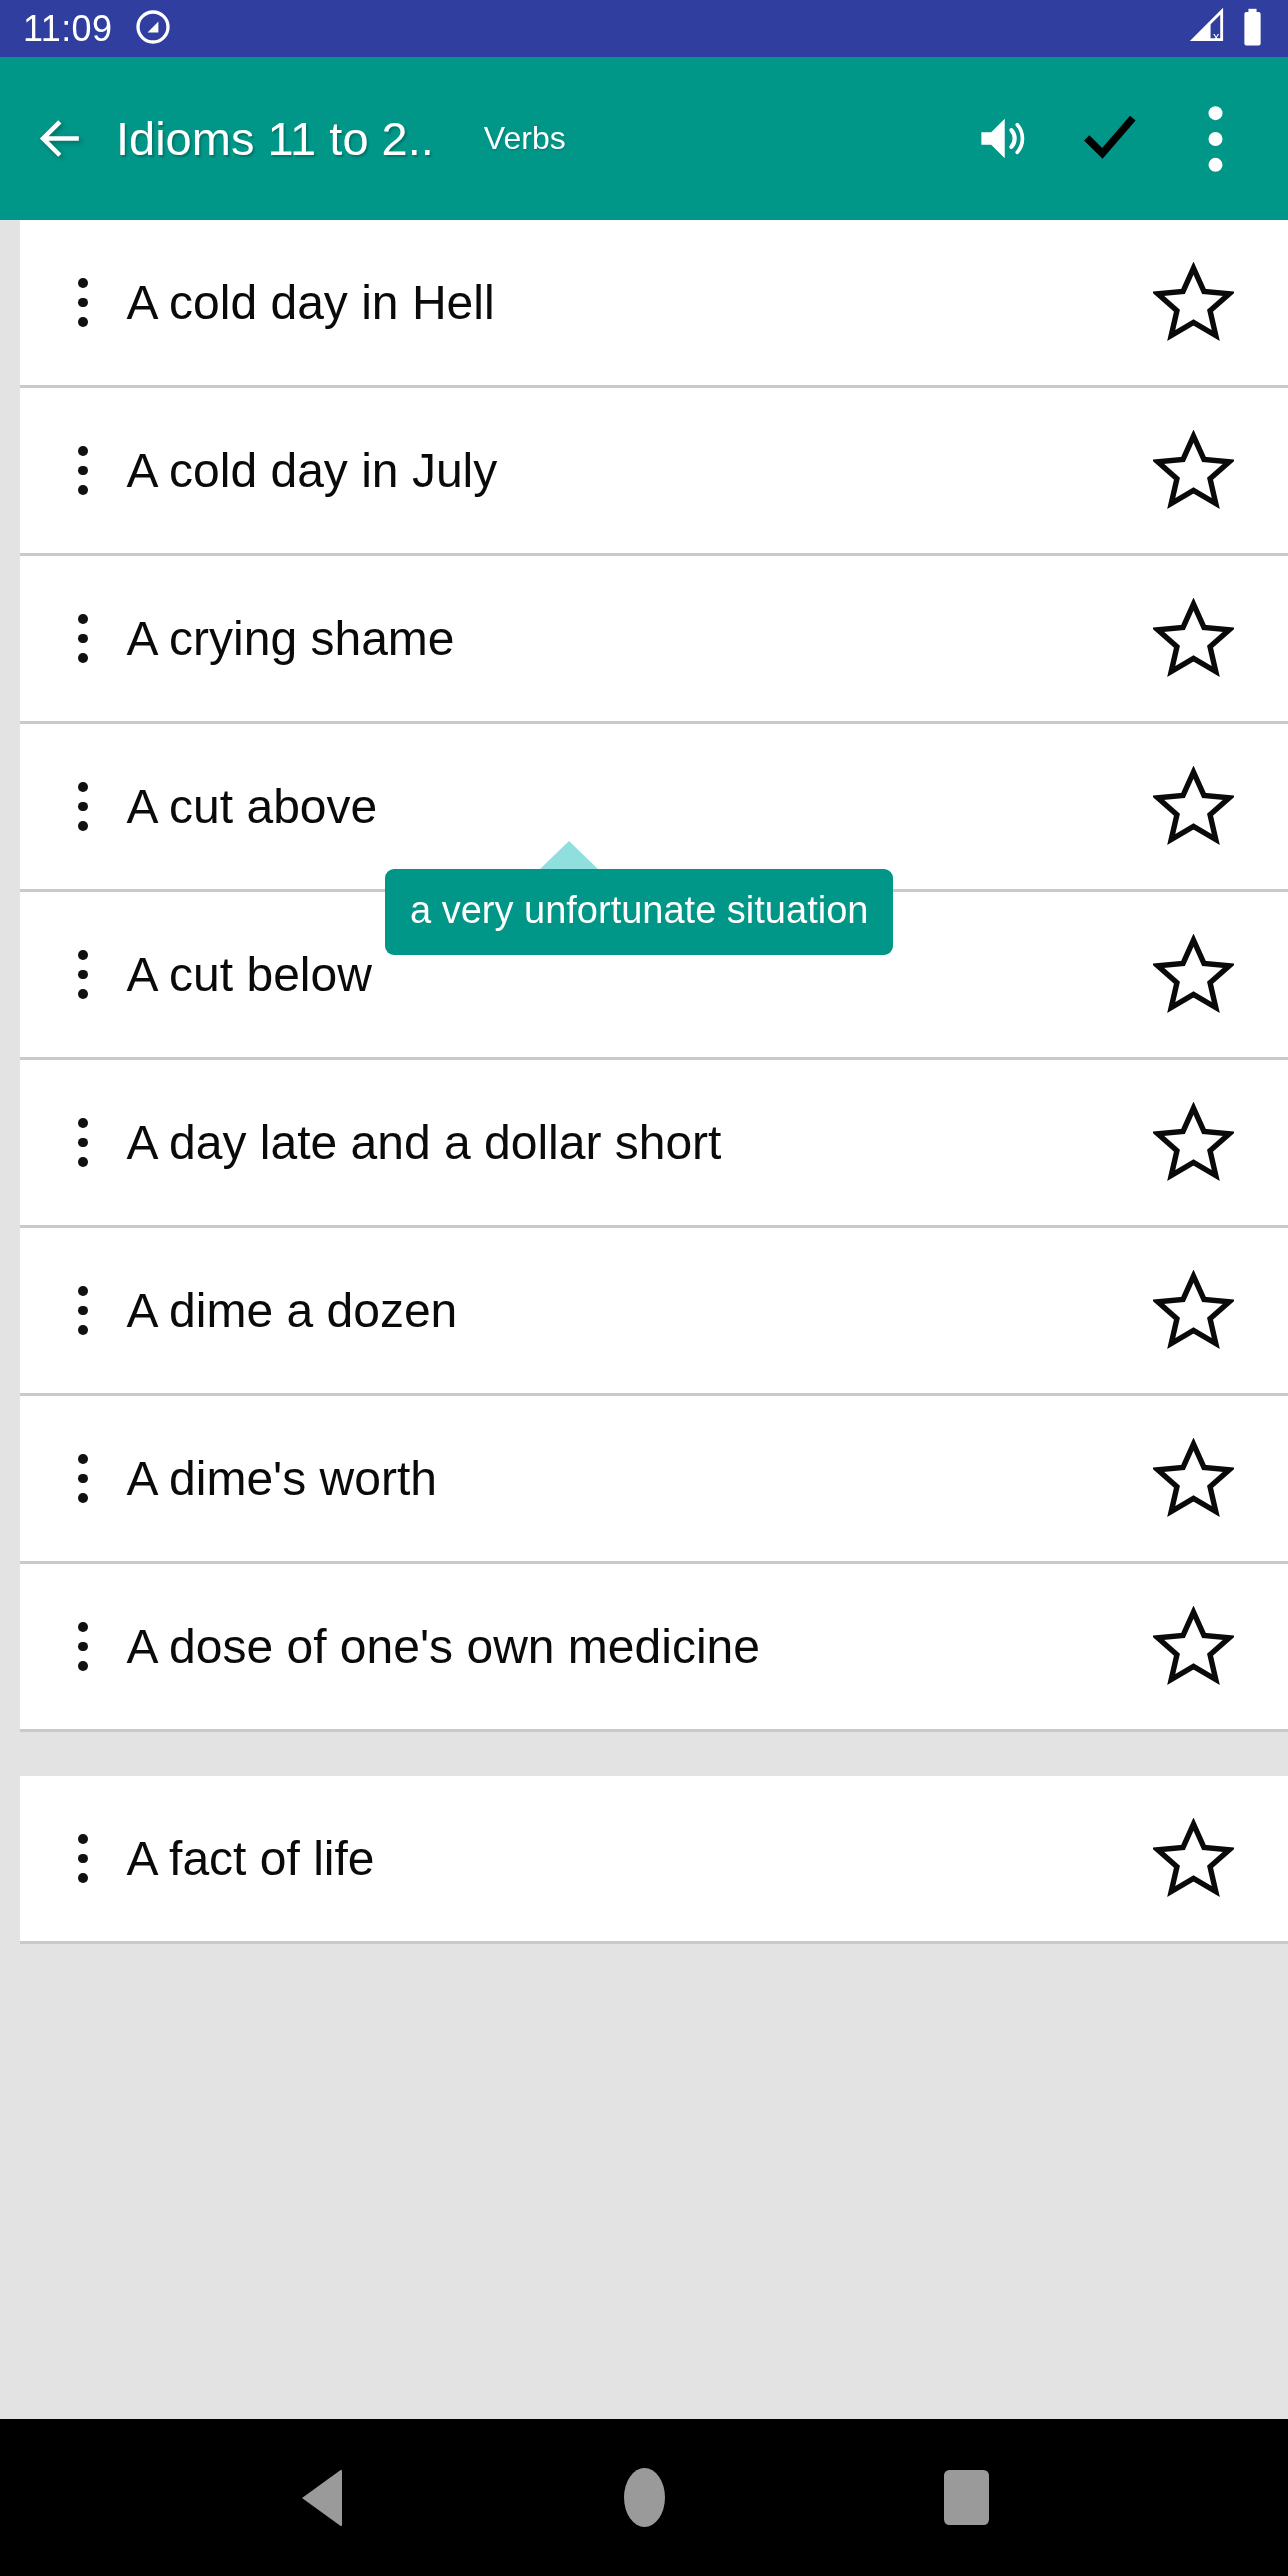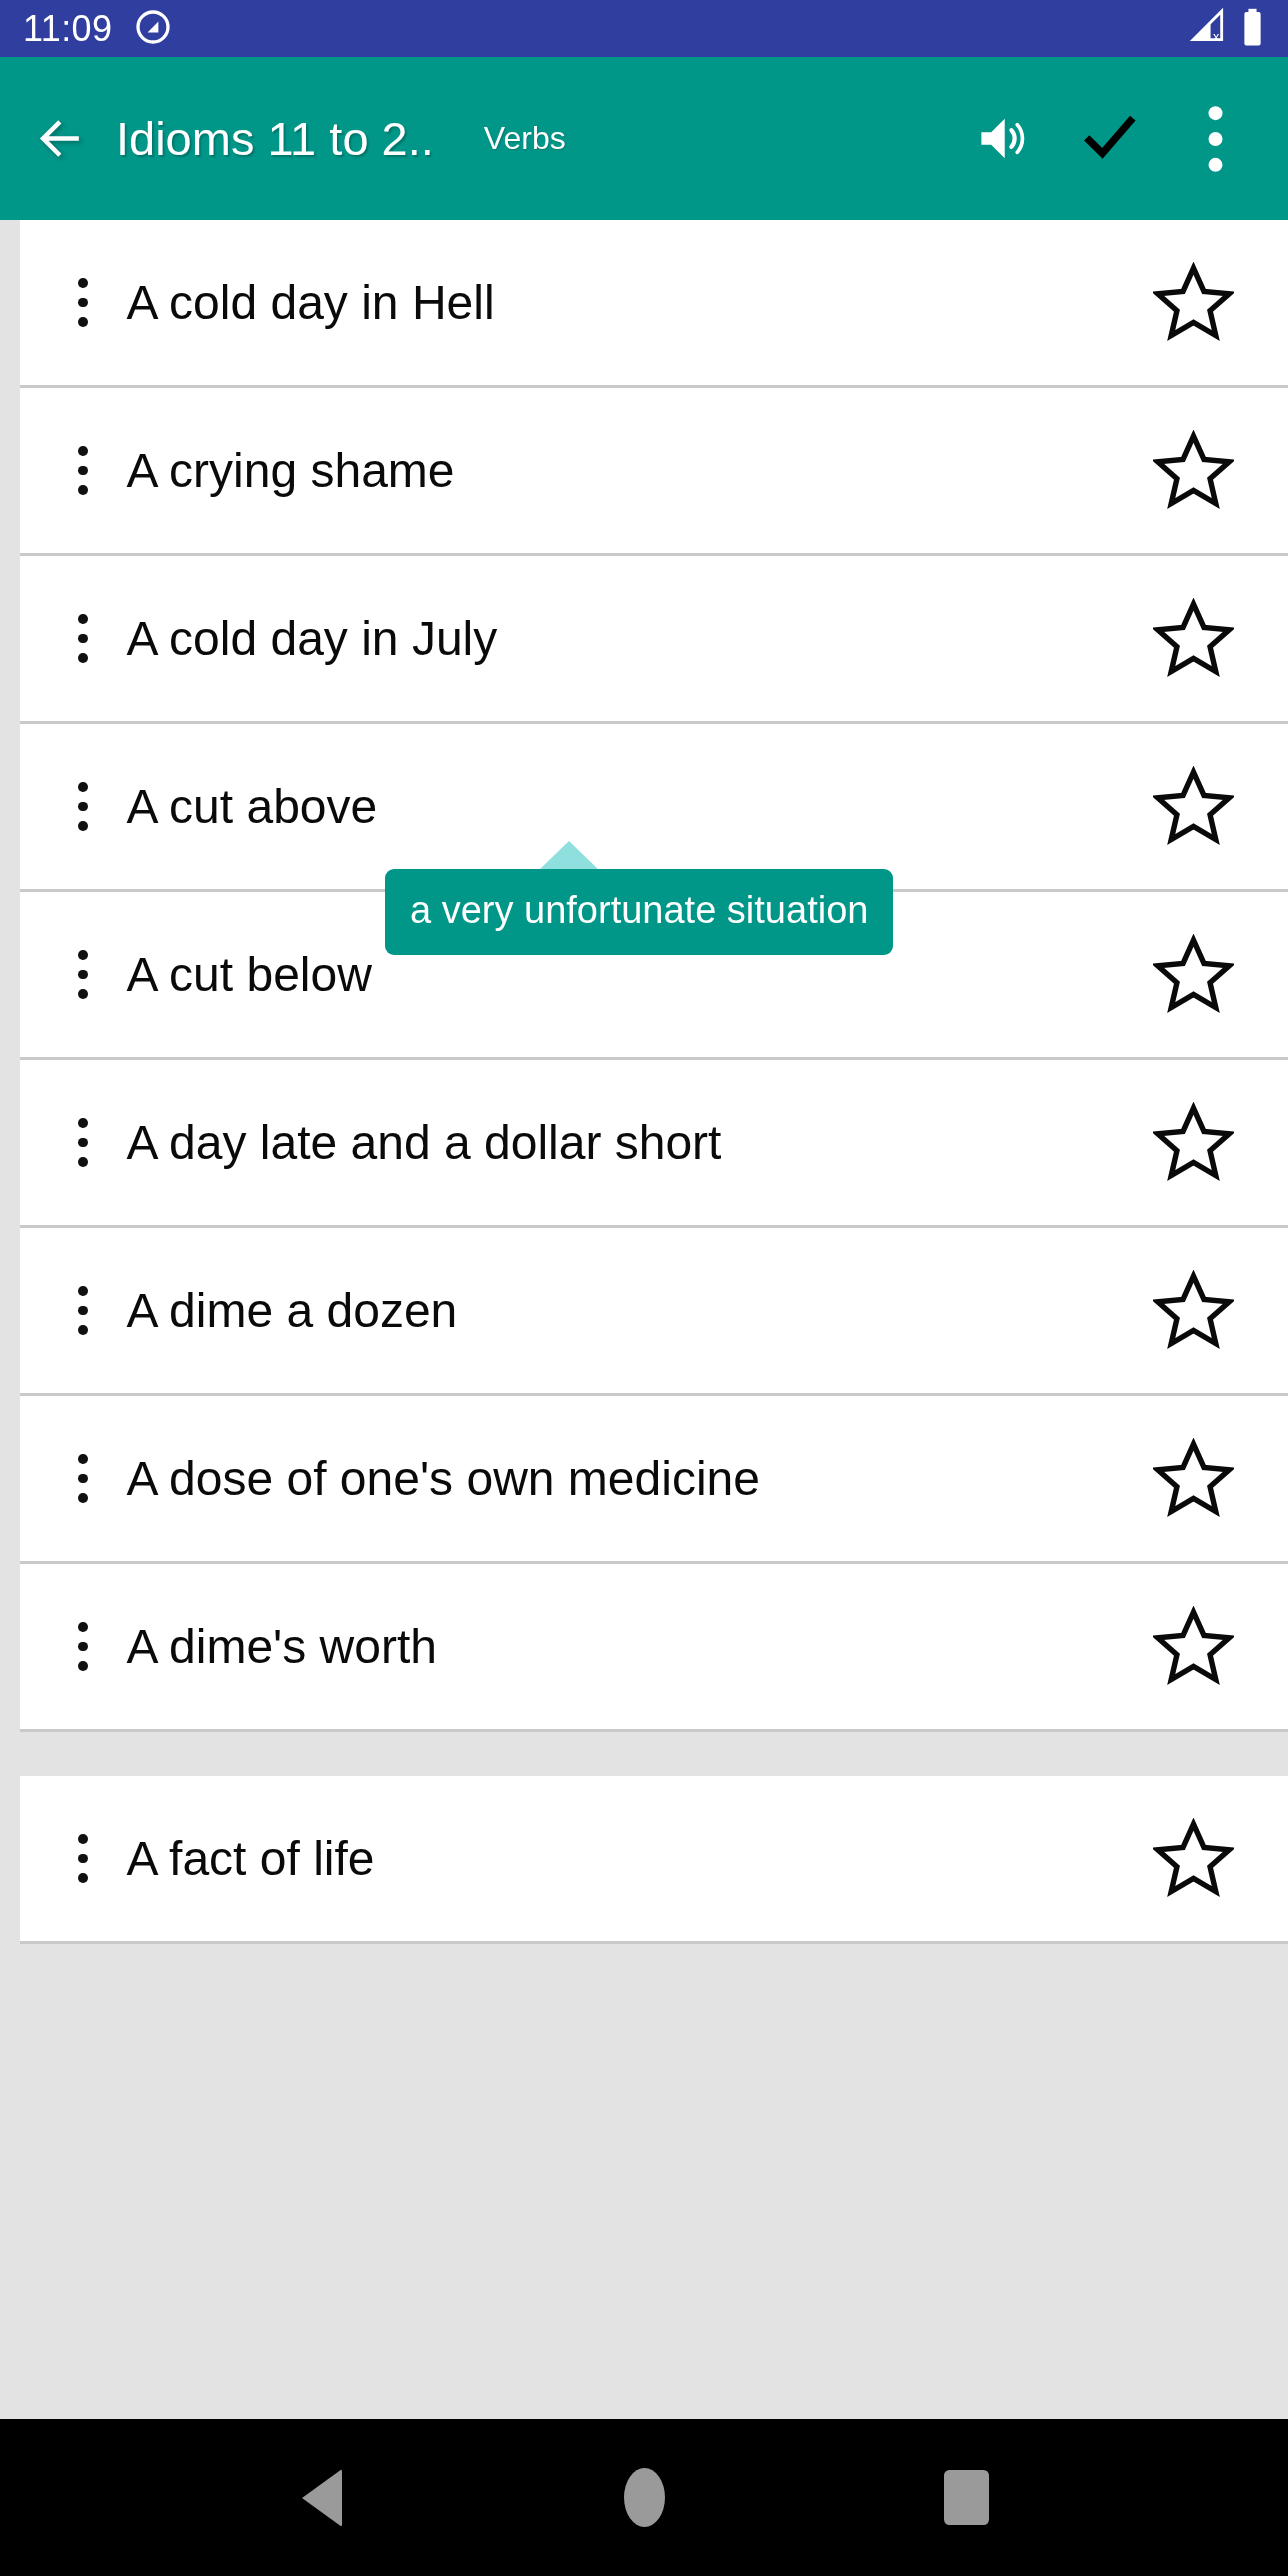--- a/index.html
+++ b/index.html
@@ -177,48 +177,48 @@
           </svg>
       </div>
     </div>
 
     <div class="row">
       <div class="row-dots">
         <span class="dot"></span>
           <span class="dot"></span>
           <span class="dot"></span>
       </div>
+      <div class="row-text">A cold day in July</div>
+      <div class="row-star">
+        <svg width="81" height="81" viewBox="0 0 24 24">
+            <path d="M12 1.8 l3.1 6.9 7.5.7 -5.7 5 1.7 7.4 -6.6-3.9 -6.6 3.9 1.7-7.4 -5.7-5 7.5-.7 Z" fill="none" stroke="#0a0a0a" stroke-width="1.6" stroke-linejoin="miter"></path>
+          </svg>
+      </div>
+    </div>
+
+    <div class="row">
+      <div class="row-dots">
+        <span class="dot"></span>
+          <span class="dot"></span>
+          <span class="dot"></span>
+      </div>
       <div class="row-text">A crying shame</div>
       <div class="row-star">
         <svg width="81" height="81" viewBox="0 0 24 24">
             <path d="M12 1.8 l3.1 6.9 7.5.7 -5.7 5 1.7 7.4 -6.6-3.9 -6.6 3.9 1.7-7.4 -5.7-5 7.5-.7 Z" fill="none" stroke="#0a0a0a" stroke-width="1.6" stroke-linejoin="miter"></path>
           </svg>
       </div>
     </div>
 
     <div class="row">
       <div class="row-dots">
         <span class="dot"></span>
           <span class="dot"></span>
           <span class="dot"></span>
       </div>
-      <div class="row-text">A cold day in July</div>
-      <div class="row-star">
-        <svg width="81" height="81" viewBox="0 0 24 24">
-            <path d="M12 1.8 l3.1 6.9 7.5.7 -5.7 5 1.7 7.4 -6.6-3.9 -6.6 3.9 1.7-7.4 -5.7-5 7.5-.7 Z" fill="none" stroke="#0a0a0a" stroke-width="1.6" stroke-linejoin="miter"></path>
-          </svg>
-      </div>
-    </div>
-
-    <div class="row">
-      <div class="row-dots">
-        <span class="dot"></span>
-          <span class="dot"></span>
-          <span class="dot"></span>
-      </div>
       <div class="row-text">A cut above</div>
       <div class="row-star">
         <svg width="81" height="81" viewBox="0 0 24 24">
             <path d="M12 1.8 l3.1 6.9 7.5.7 -5.7 5 1.7 7.4 -6.6-3.9 -6.6 3.9 1.7-7.4 -5.7-5 7.5-.7 Z" fill="none" stroke="#0a0a0a" stroke-width="1.6" stroke-linejoin="miter"></path>
           </svg>
       </div>
     </div>
 
     <div class="row">
       <div class="row-dots">
@@ -261,35 +261,35 @@
           </svg>
       </div>
     </div>
 
     <div class="row">
       <div class="row-dots">
         <span class="dot"></span>
           <span class="dot"></span>
           <span class="dot"></span>
       </div>
+      <div class="row-text">A dime's worth</div>
+      <div class="row-star">
+        <svg width="81" height="81" viewBox="0 0 24 24">
+            <path d="M12 1.8 l3.1 6.9 7.5.7 -5.7 5 1.7 7.4 -6.6-3.9 -6.6 3.9 1.7-7.4 -5.7-5 7.5-.7 Z" fill="none" stroke="#0a0a0a" stroke-width="1.6" stroke-linejoin="miter"></path>
+          </svg>
+      </div>
+    </div>
+
+    <div class="row">
+      <div class="row-dots">
+        <span class="dot"></span>
+          <span class="dot"></span>
+          <span class="dot"></span>
+      </div>
       <div class="row-text">A dose of one's own medicine</div>
-      <div class="row-star">
-        <svg width="81" height="81" viewBox="0 0 24 24">
-            <path d="M12 1.8 l3.1 6.9 7.5.7 -5.7 5 1.7 7.4 -6.6-3.9 -6.6 3.9 1.7-7.4 -5.7-5 7.5-.7 Z" fill="none" stroke="#0a0a0a" stroke-width="1.6" stroke-linejoin="miter"></path>
-          </svg>
-      </div>
-    </div>
-
-    <div class="row">
-      <div class="row-dots">
-        <span class="dot"></span>
-          <span class="dot"></span>
-          <span class="dot"></span>
-      </div>
-      <div class="row-text">A dime's worth</div>
       <div class="row-star">
         <svg width="81" height="81" viewBox="0 0 24 24">
             <path d="M12 1.8 l3.1 6.9 7.5.7 -5.7 5 1.7 7.4 -6.6-3.9 -6.6 3.9 1.7-7.4 -5.7-5 7.5-.7 Z" fill="none" stroke="#0a0a0a" stroke-width="1.6" stroke-linejoin="miter"></path>
           </svg>
       </div>
     </div>
 
     <div class="row">
       <div class="row-dots">
         <span class="dot"></span>

